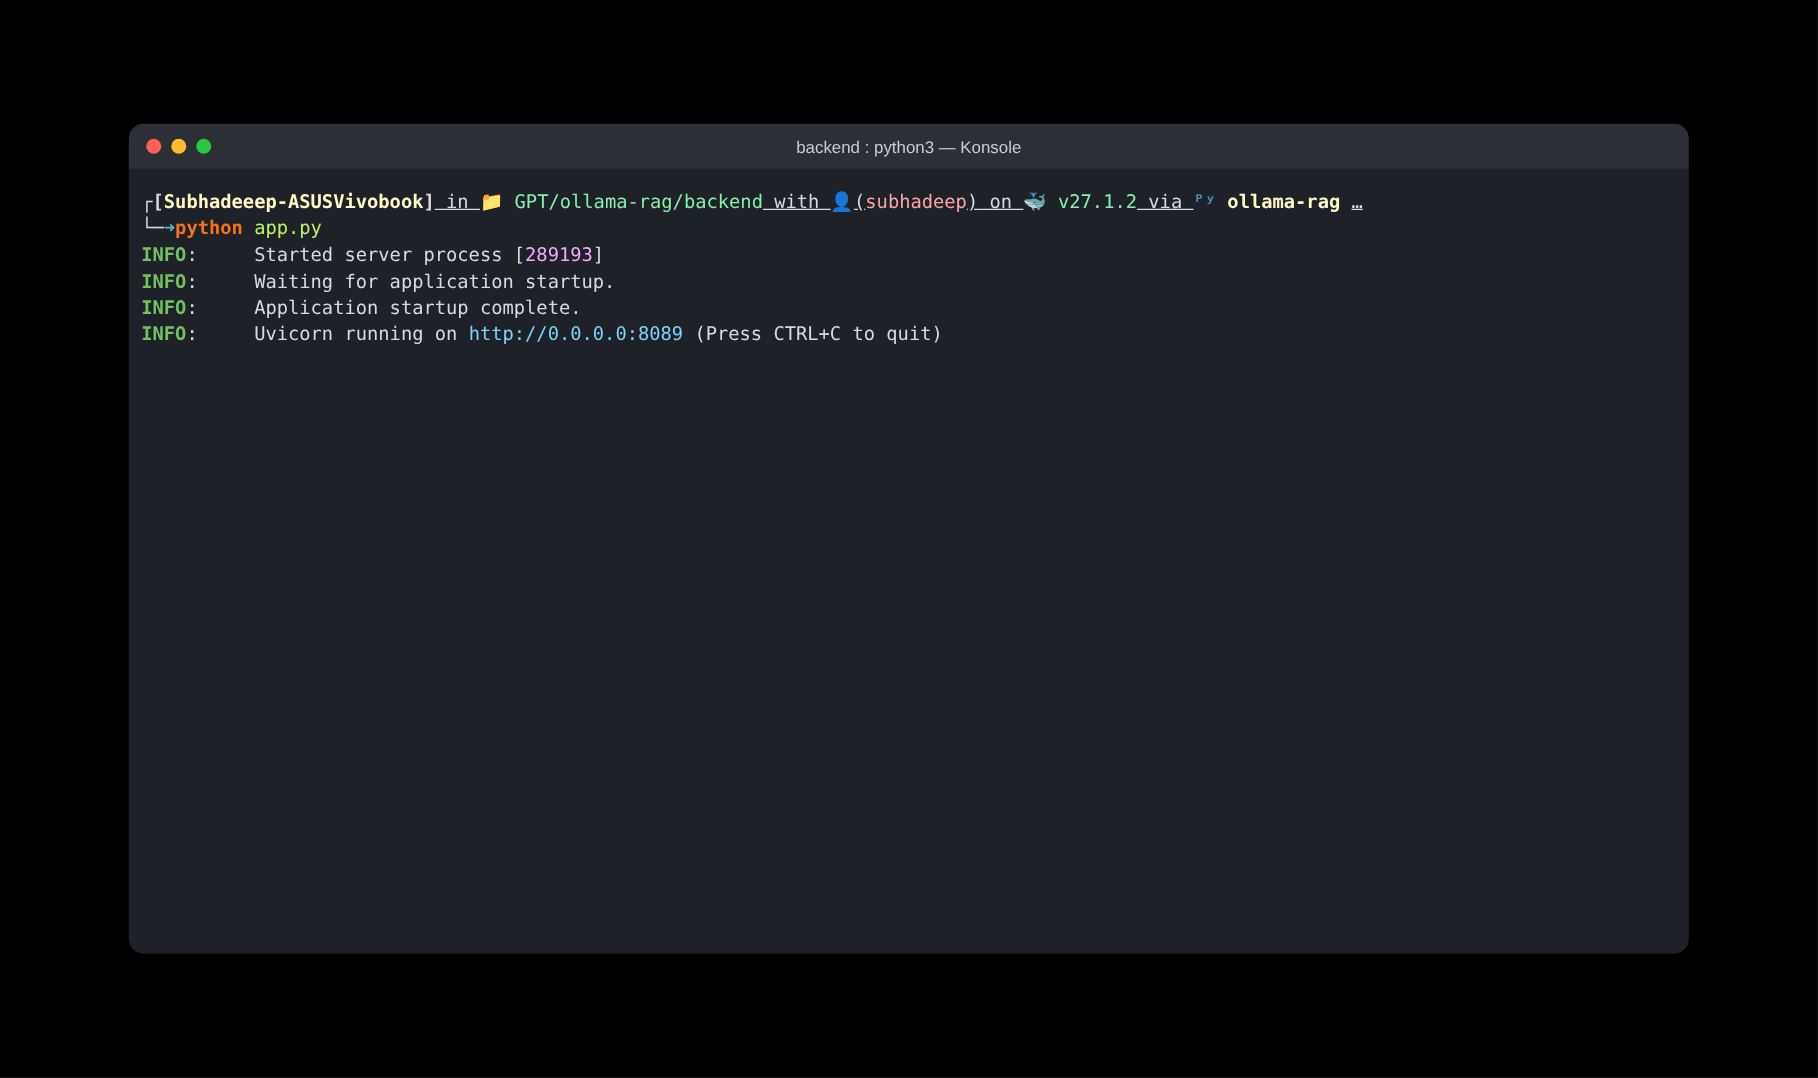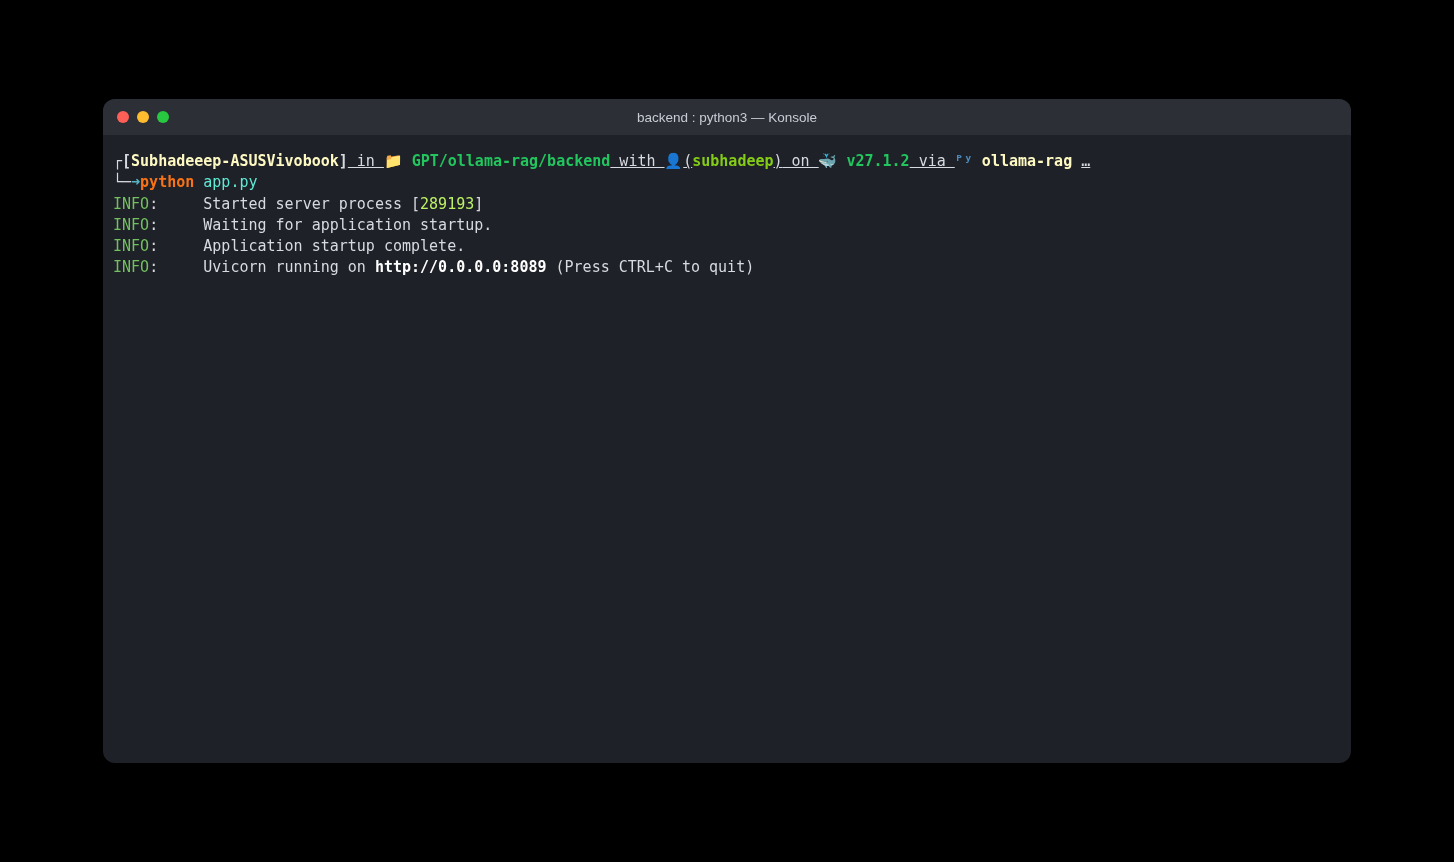--- a/index.html
+++ b/index.html
@@ -58,28 +58,28 @@
       color: #d7dae0;
       font-size: 15px;
       line-height: 1.42;
       white-space: pre;
       overflow: hidden;
     }
     .line { display: block; }
     .prompt-line1, .prompt-line2 { white-space: pre; }
     .sym   { color: #d7dae0; font-weight: bold;}
     .white { color: #d7dae0; text-decoration: underline; }
-    .cyan  { color: #bef264; }
+    .cyan  { color: #f0abfc; }
     .cyanb { color: #fef9c3; font-weight: bold;}
-    .blueb { color: #22c55e; font-weight: bold;}
-    .orange { color: #84cc16; font-weight: bold;}
+    .blueb { color: #86efac; font-weight: normal;}
+    .orange { color: #fca5a5; font-weight: normal;}
     .green  { color: #f97316; font-weight: bold;}
-    .info   { color: #74c060; font-weight: normal;}
-    .url    { color: #ffffff; font-weight: bold;}
-    .launched { color: #5eead4; }
+    .info   { color: #74c060; font-weight: bold;}
+    .url    { color: #7dd3fc; font-weight: normal;}
+    .launched { color: #bef264; }
     .arrow { color: #56b6c2; font-weight: bold;}
     .folder-icon { color: #e5c07b; }
     .user-icon { color: #aab2bf; }
     .whale-icon { color: #56b6c2; }
     .py-icon { color: #4b8bbe; font-weight: bold; text-align: right;}
   </style>
 </head>
 <body>
 
 <div class="terminal-window">

